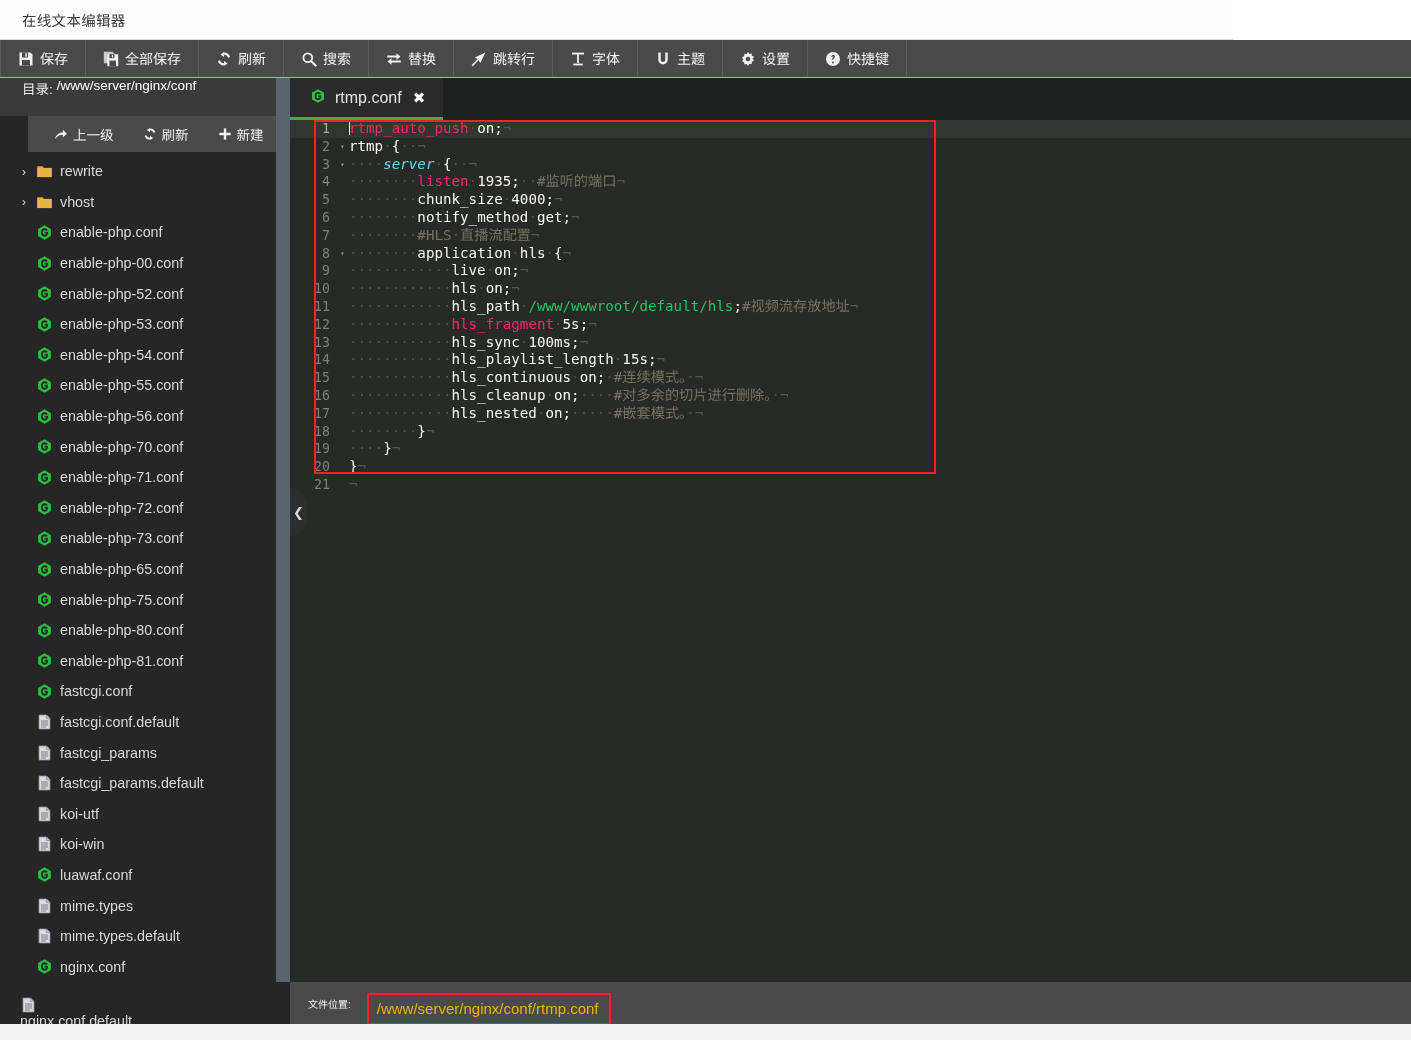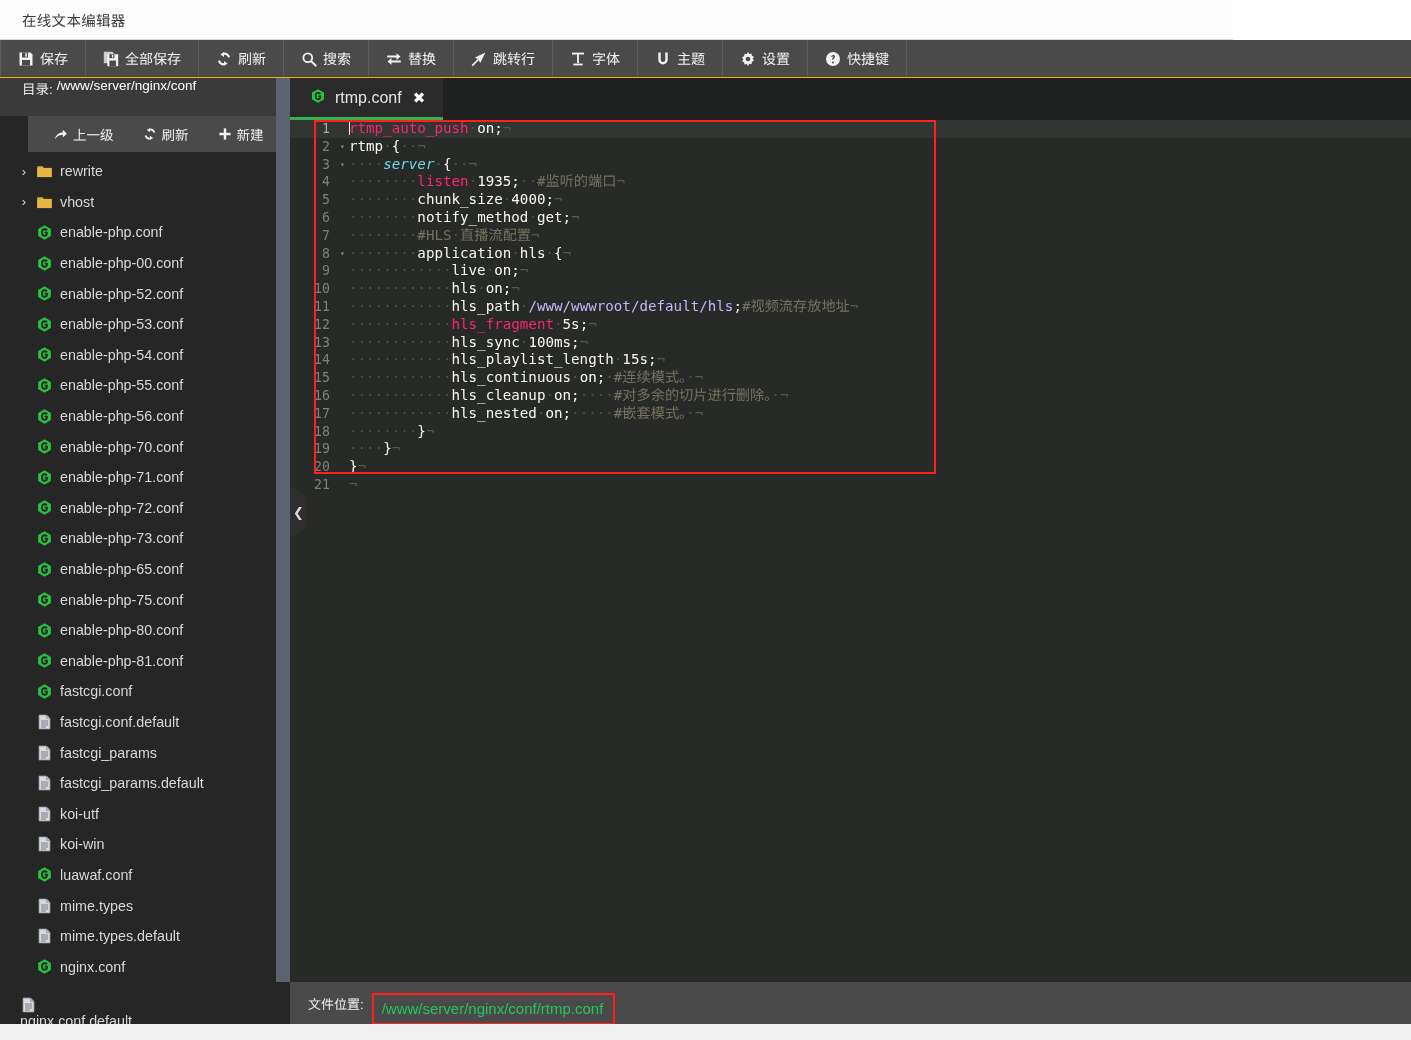--- a/index.html
+++ b/index.html
@@ -130,43 +130,43 @@
 
   
   .s-dir   { color: #f92672; }
   .s-blk   { color: #66d9ef; font-style: italic; }
   .s-val   { color: #ffffff; }
   .s-num   { color: #f8f8f2; }
   .s-cmt   { color: #75715e; }
   .s-plain { color: #f8f8f2; }
   .s-ws    { color: #4d504b; }
   .s-eol   { color: #55584f; }
-  .s-path  { color: #c4b5fd; }
+  .s-path  { color: #22c55e; }
   .caret-bar {
     display: inline-block; width: 1px; height: 13px; background: #f8f8f2;
     vertical-align: -2px; margin-right: -1px;
   }
 
   
   .collapse-handle {
     position: absolute; left: 290px; top: 488px; width: 17px; height: 48px;
     background: #2e2e2e; border-radius: 0 24px 24px 0;
     display: flex; align-items: center; justify-content: center;
     color: #dcdcdc; font-size: 13px; cursor: pointer; z-index: 8;
   }
 
   
   .bottombar {
     position: absolute; left: 290px; right: 0; bottom: 16px; height: 42px;
     background: #4a4a4a; display: flex; align-items: center; padding-left: 18px;
   }
-  .bb-label { color: #f2f2f2; font-size: 13px; margin-right: 8px; white-space: nowrap; }
+  .bb-label { color: #f2f2f2; font-size: 10px; margin-right: 16px; white-space: nowrap; }
   .bb-pathbox {
     border: 2.5px solid #ff1f1f; padding: 5px 10px 6px 8px;
-    color: #22c55e; font-size: 15px; white-space: nowrap;
+    color: #eab308; font-size: 15px; white-space: nowrap;
     font-family: "Liberation Sans", "DejaVu Sans", sans-serif;
     margin-top: 11px;
   }
   .bottom-strip {
     position: absolute; left: 0; right: 0; bottom: 0; height: 16px;
     background: #f0f0f0;
   }
   .bottom-strip-dark {
     position: absolute; left: 0; width: 290px; bottom: 16px; height: 42px;
     background: #262626; overflow: hidden;

